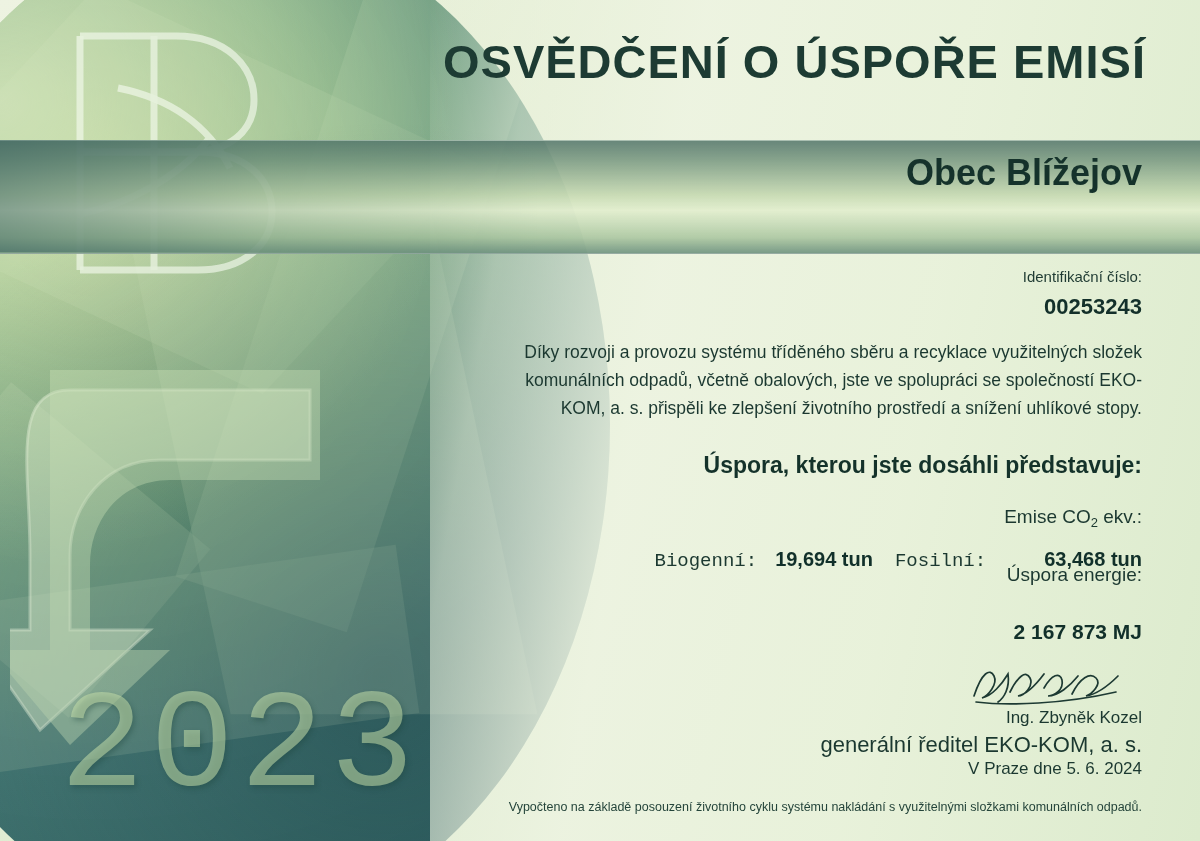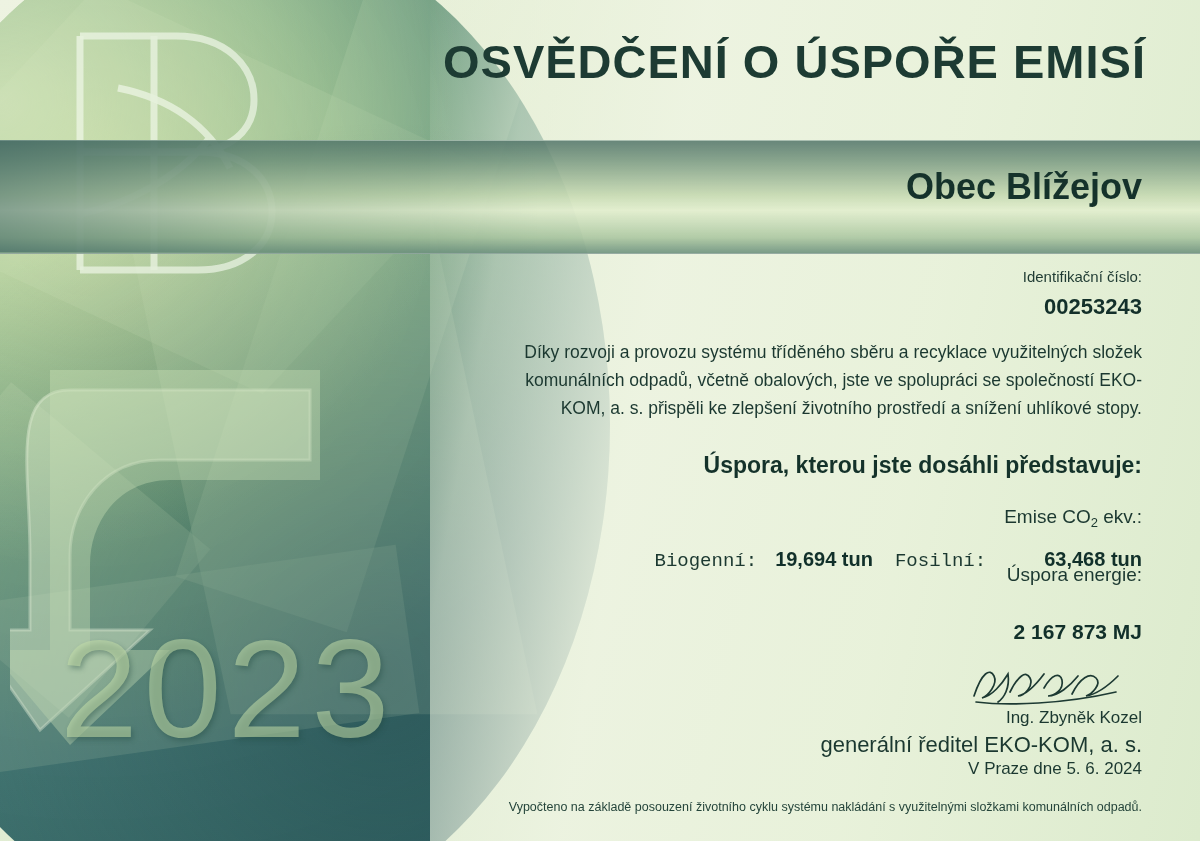--- a/index.html
+++ b/index.html
@@ -96,22 +96,22 @@
     width: 240px;
     height: 250px;
     opacity: 0.75;
   }
   .monogram svg { width: 100%; height: 100%; display: block; }
 
   
   .year {
     position: absolute;
     left: 60px;
-    top: 608px;
-    font-family: Liberation Sans, sans-serif;
+    top: 668px;
+    font-family: Liberation Mono, monospace;
     font-size: 140px;
     letter-spacing: 6px;
     color: rgba(196,222,170,0.55);
     text-shadow: 2px 3px 5px rgba(30,70,60,0.35);
     font-weight: 400;
   }
 
   
   .banner {
     position: absolute;
@@ -149,21 +149,21 @@
     top: 34px;
     font-size: 47px;
     font-weight: bold;
     letter-spacing: 1px;
     color: #1d3b33;
     text-align: right;
   }
   .subject {
     position: absolute;
     right: 58px;
-    top: 166px;
+    top: 152px;
     font-size: 36px;
     font-weight: bold;
     color: #15322b;
     text-align: right;
   }
   .id-label {
     position: absolute;
     right: 58px;
     top: 268px;
     font-size: 15px;

